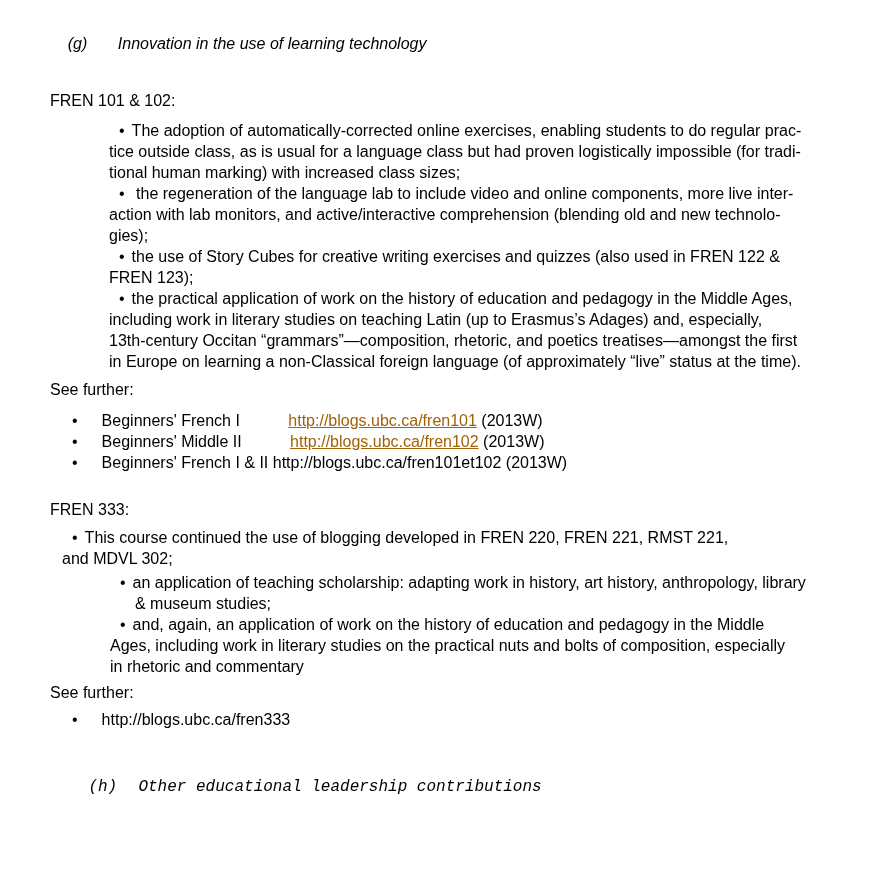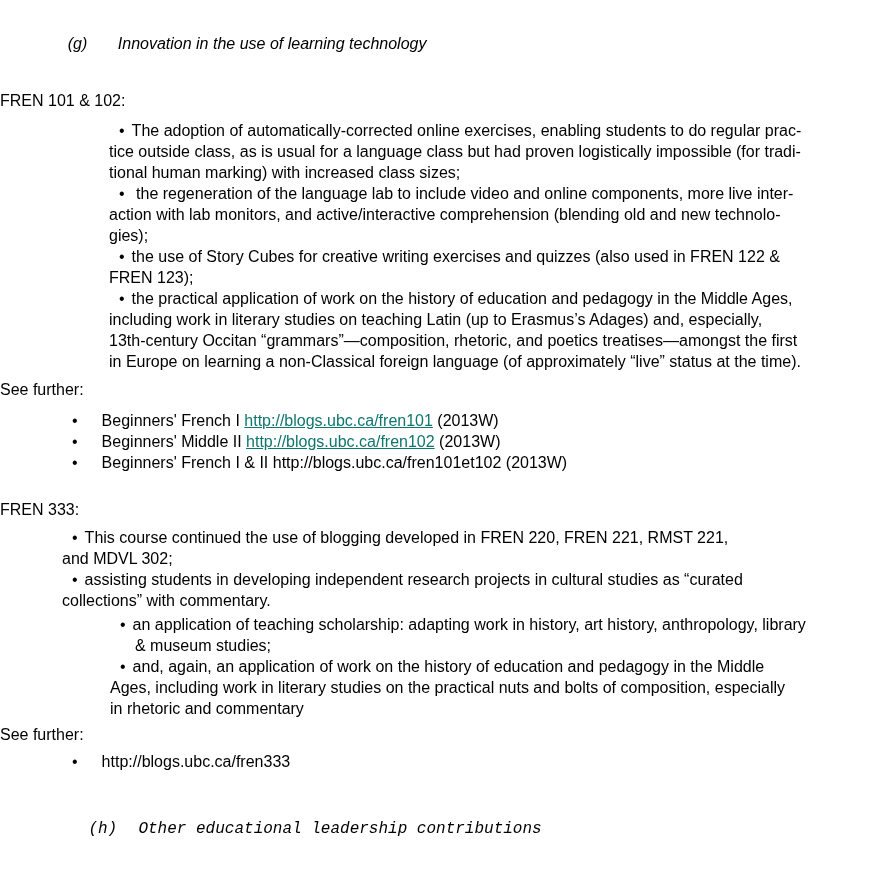--- a/index.html
+++ b/index.html
@@ -24,20 +24,21 @@
     margin-left: 50px;
     font-style: italic;
     white-space: pre-wrap;
   }
   .heading .h-label {
     display: inline-block;
     width: 50px;
     font-style: italic;
   }
   .doc-label {
+    margin-left: 50px;
     white-space: pre-wrap;
   }
   
   .bullet {
     margin-left: 62px;
     text-indent: 10px;
     white-space: pre-wrap;
   }
   
   .bullet-hang {
@@ -47,23 +48,24 @@
     white-space: pre-wrap;
   }
   .blt::before { content: "\2022"; }
   .bullet .blt, .bullet-hang .blt { margin-right: 7px; }
   .link-item {
     margin-left: 72px;
     white-space: pre-wrap;
   }
   .link-item .blt { margin-right: 24px; }
   a.doclink {
-    color: #0f766e;
+    color: #a16207;
     text-decoration: underline;
     cursor: pointer;
+    margin-left: 44px;
   }
   #fren101-label { margin-top: 15px; }
   #groupA        { margin-top: 9px; padding-left: 47px;  }
   #see1          { margin-top: 7px;  }
   #links1        { margin-top: 10px; }
   #fren333-label { margin-top: 26px; }
   #groupB1       { margin-top: 7px;  }
   #groupB2       { margin-top: 3px; padding-left: 48px;  }
   #see2          { margin-top: 5px;  }
   #fren333-link  { margin-top: 6px;  }
@@ -101,22 +103,20 @@
     <div class="link-item"><span class="blt"></span><span>Beginners' French I </span><a class="doclink">http://blogs.ubc.ca/fren101</a><span> (2013W)</span></div>
     <div class="link-item"><span class="blt"></span><span>Beginners' Middle II </span><a class="doclink">http://blogs.ubc.ca/fren102</a><span> (2013W)</span></div>
     <div class="link-item"><span class="blt"></span><span>Beginners' French I &amp; II http://blogs.ubc.ca/fren101et102 (2013W)</span></div>
   </div>
 
   <div class="doc-label" id="fren333-label">FREN 333:</div>
 
   <div id="groupB1">
     <div class="bullet"><span class="blt"></span><span>This course continued the use of blogging developed in FREN 220, FREN 221, RMST 221,
 and MDVL 302;</span></div>
-    <div class="bullet"><span class="blt"></span><span>assisting students in developing independent research projects in cultural studies as “curated
-collections” with commentary.</span></div>
   </div>
 
   <div id="groupB2">
     <div class="bullet-hang"><span class="blt"></span><span>an application of teaching scholarship: adapting work in history, art history, anthropology, library
 &amp; museum studies;</span></div>
     <div class="bullet"><span class="blt"></span><span>and, again, an application of work on the history of education and pedagogy in the Middle
 Ages, including work in literary studies on the practical nuts and bolts of composition, especially
 in rhetoric and commentary</span></div>
   </div>
 

